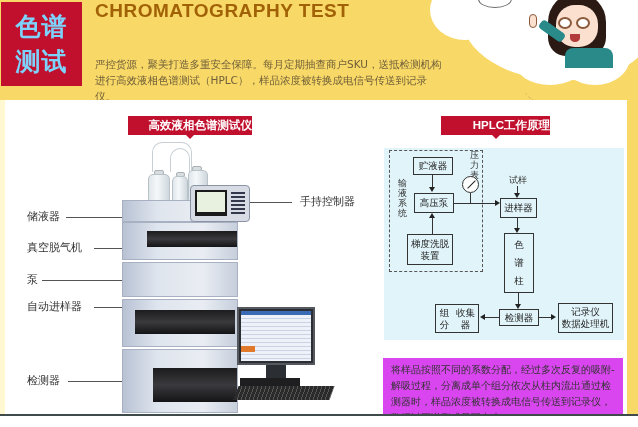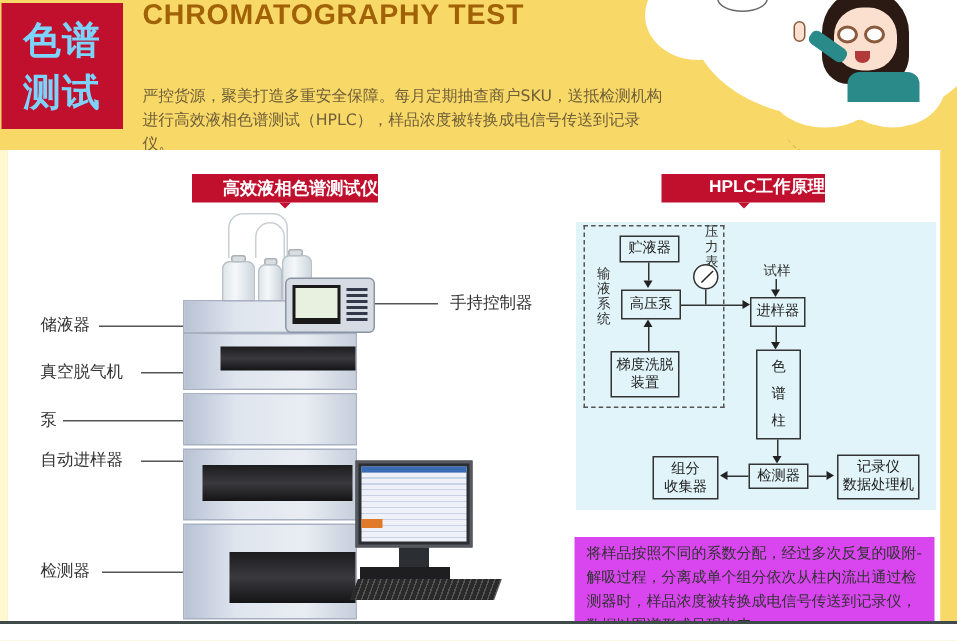--- a/index.html
+++ b/index.html
@@ -204,21 +204,21 @@
 <div class="box" style="left:504px;top:233px;width:30px;height:60px;text-align:center;">
   <span style="width:10px;line-height:18px;">色谱柱</span>
 </div>
 <div class="line" style="left:518px;top:293px;width:1px;height:12px;"></div>
 <div class="arr down" style="left:515px;top:304px;"></div>
 
 <div class="box" style="left:499px;top:309px;width:40px;height:17px;">检测器</div>
 
 <div class="line" style="left:484px;top:317px;width:15px;height:1px;"></div>
 <div class="arr left" style="left:480px;top:314px;"></div>
-<div class="box" style="left:435px;top:304px;width:44px;height:29px;flex-direction:column;">
+<div class="box" style="left:435px;top:304px;width:44px;height:29px;flex-direction:row;">
   <span>组分</span>
   <span>收集器</span>
 </div>
 
 <div class="line" style="left:539px;top:317px;width:12px;height:1px;"></div>
 <div class="arr right" style="left:551px;top:314px;"></div>
 <div class="box" style="left:558px;top:303px;width:55px;height:30px;flex-direction:column;font-family:Liberation Serif, serif;">
   <span>记录仪</span>
   <span>数据处理机</span>
 </div>

